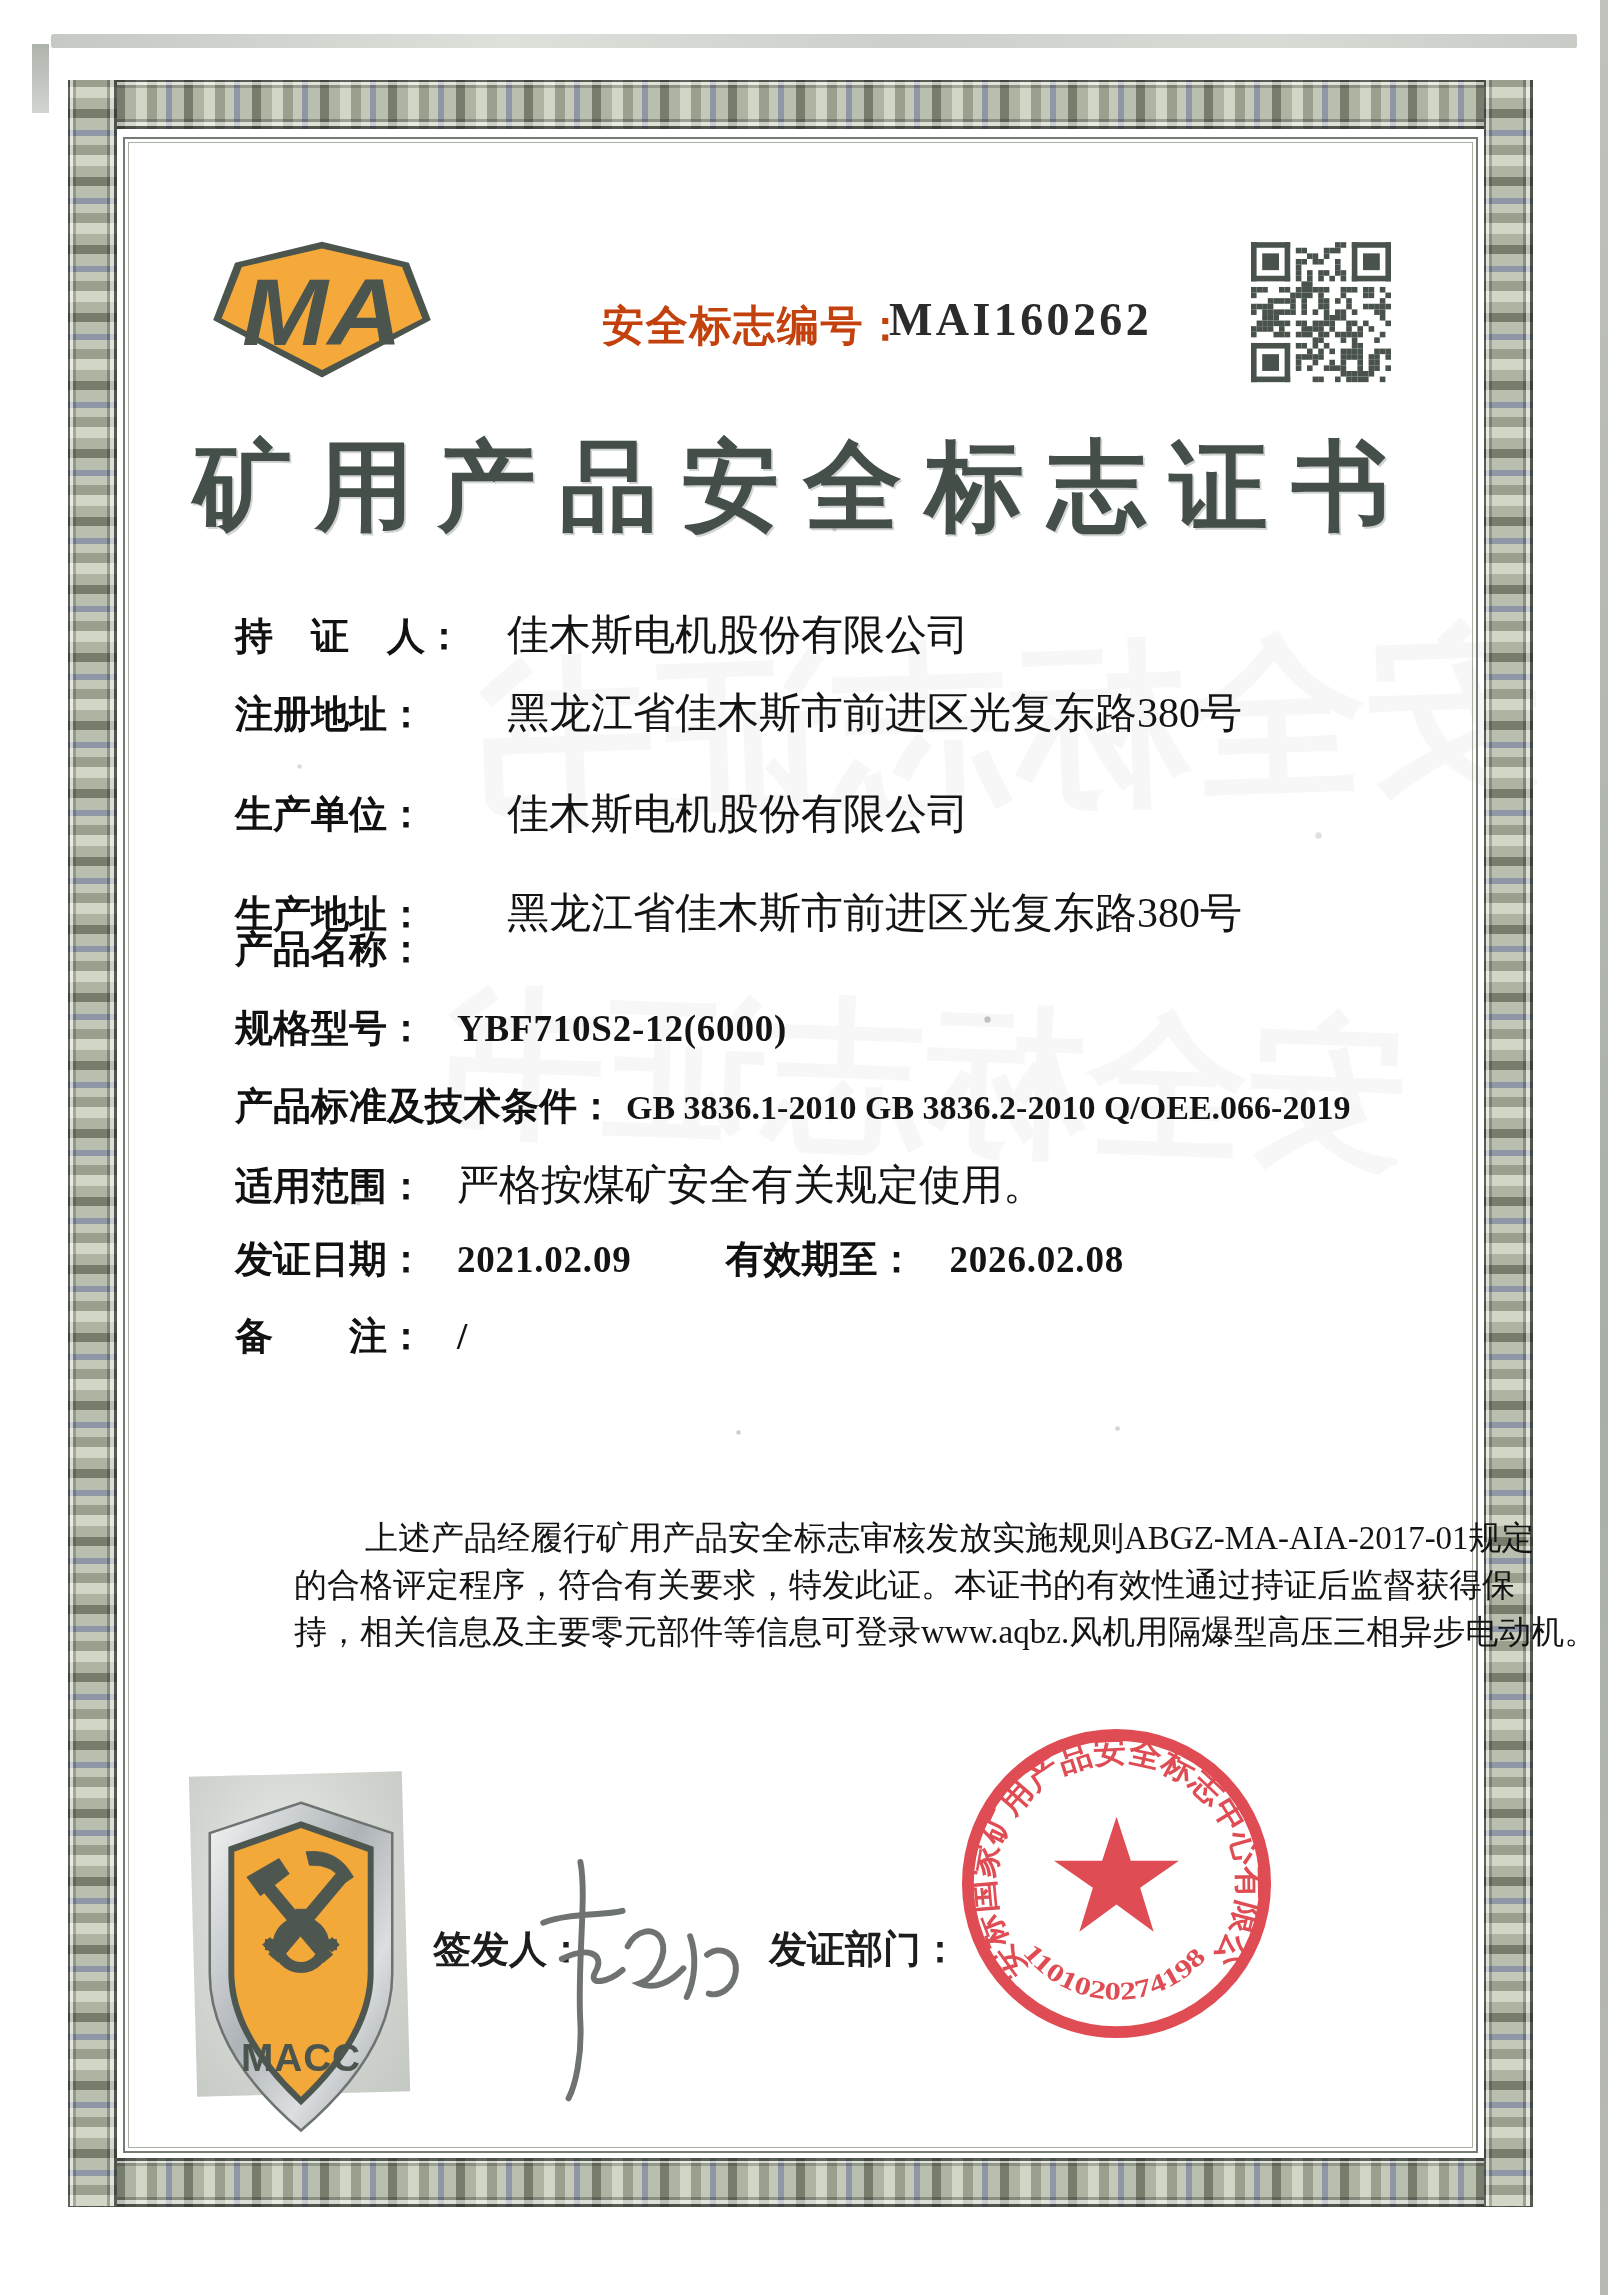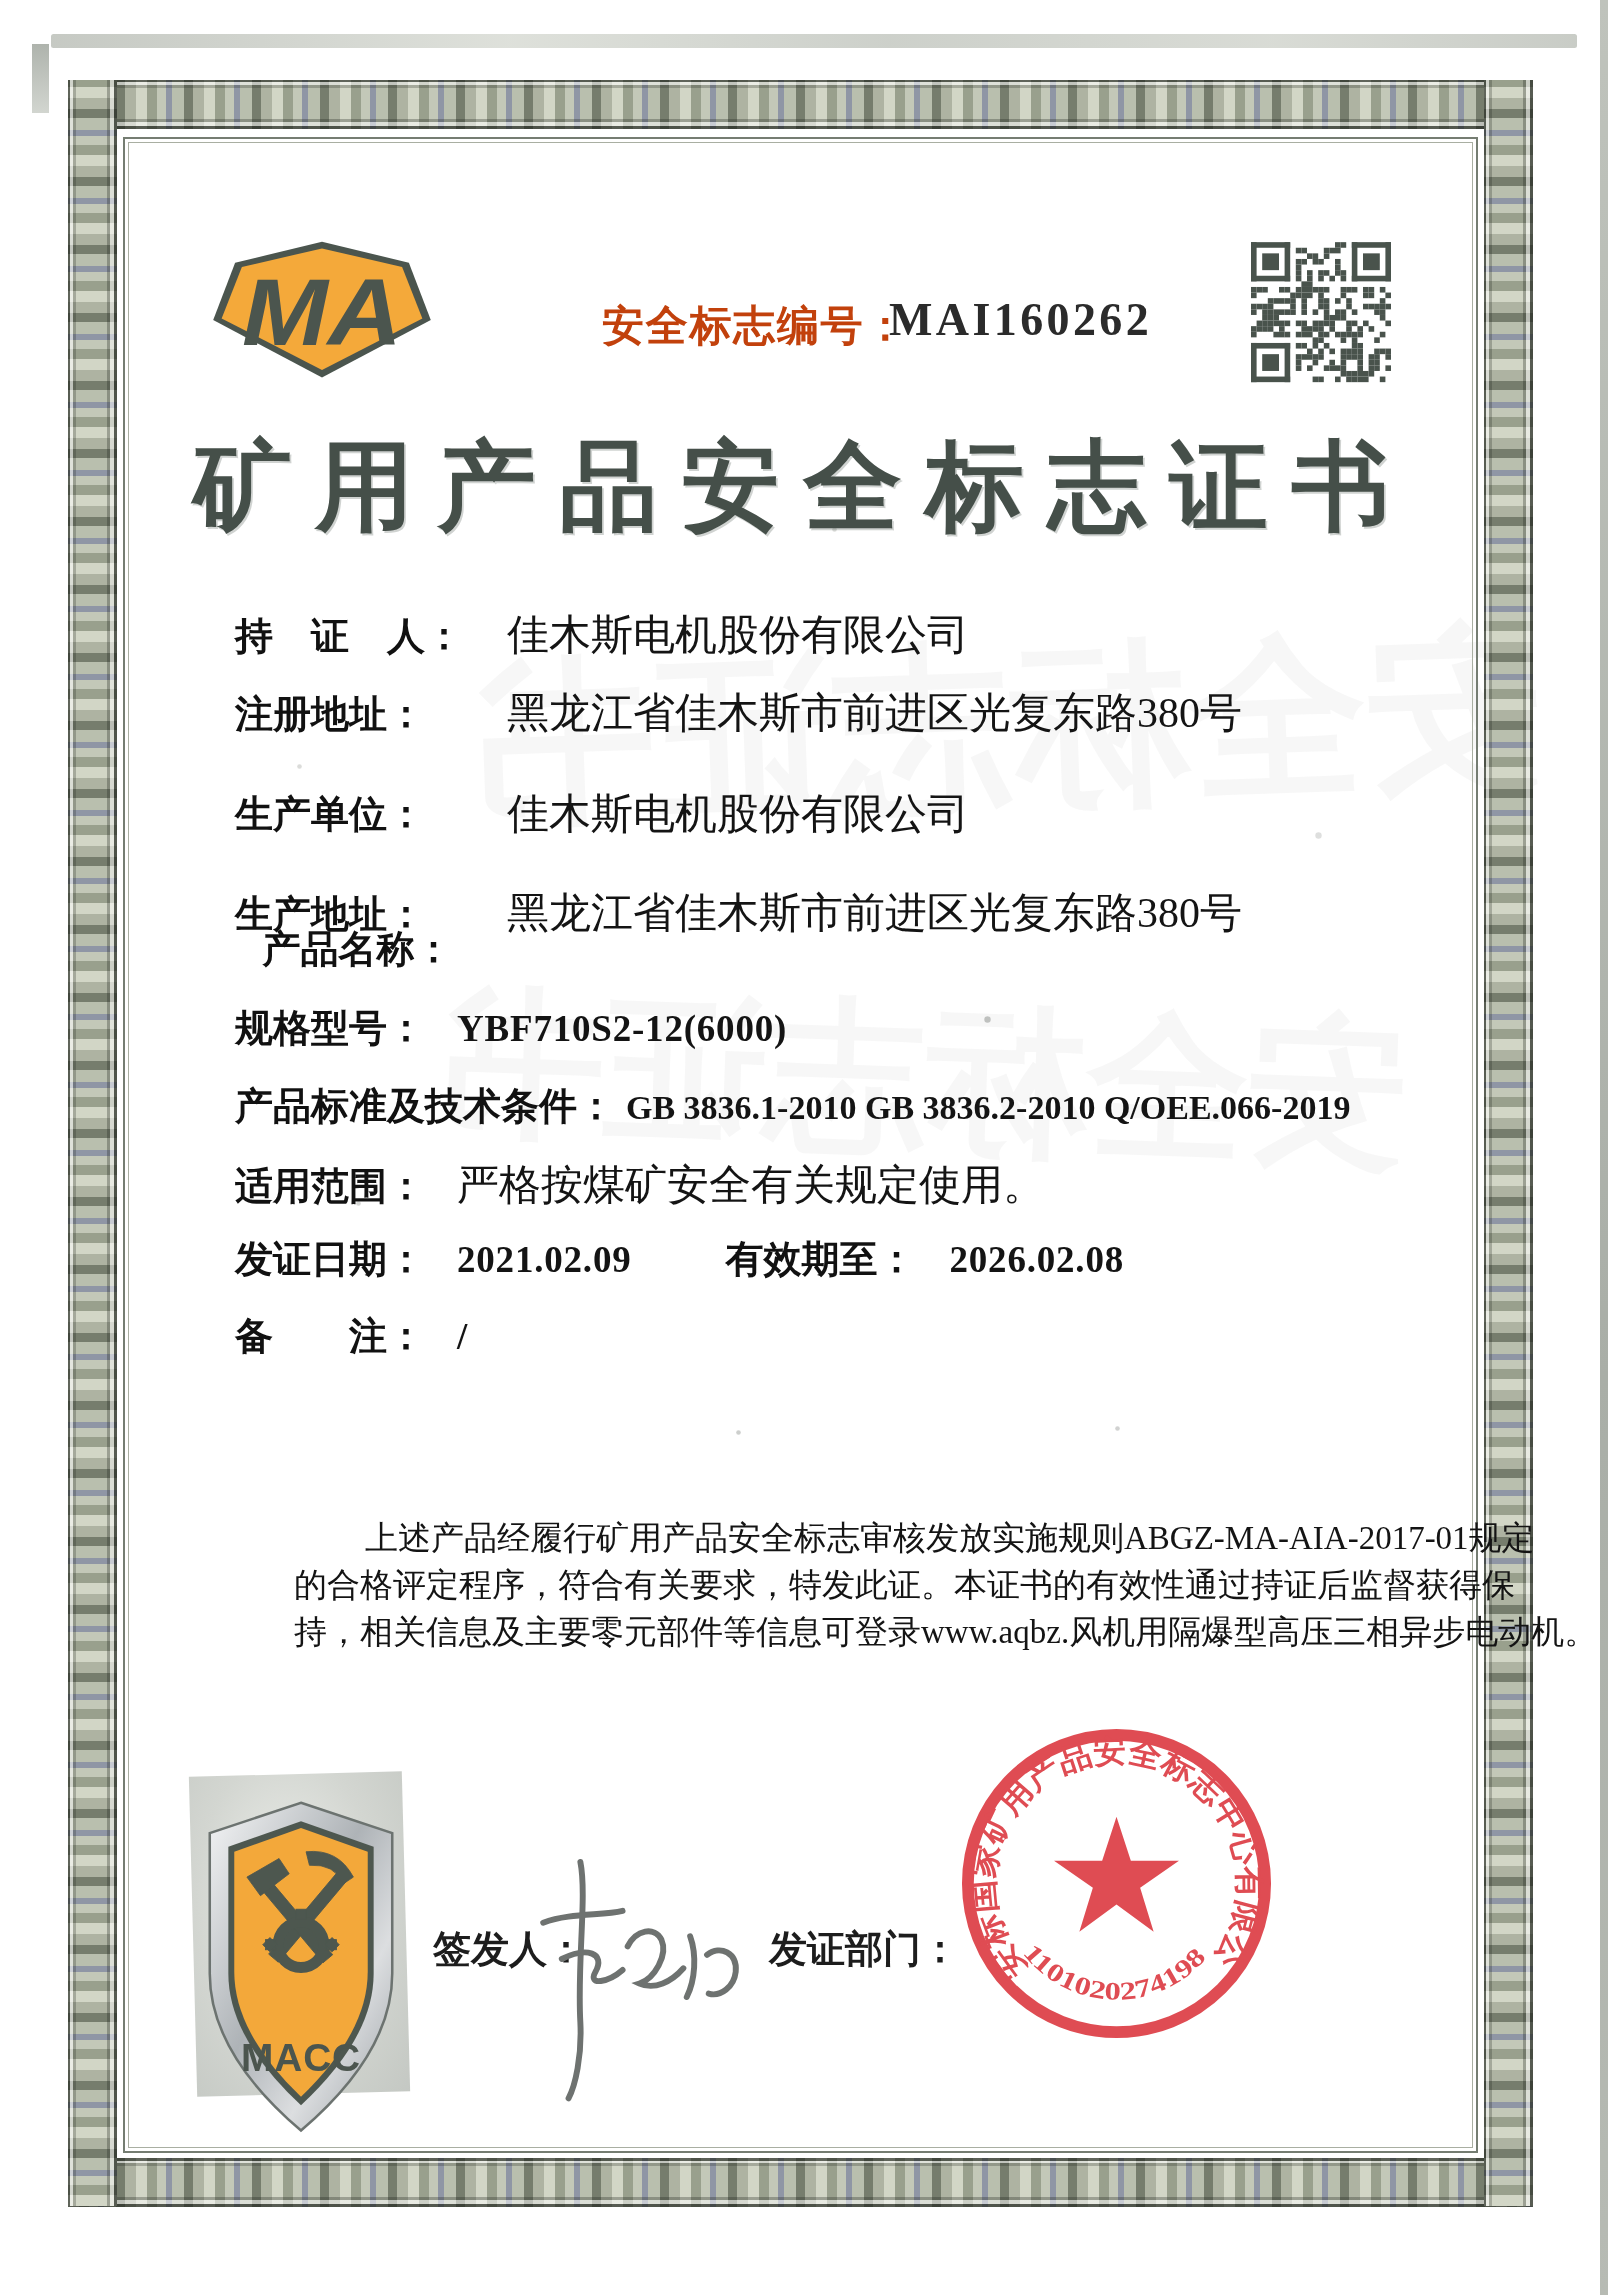--- a/index.html
+++ b/index.html
@@ -53,21 +53,21 @@
   .cert-no-value{left:889px;top:293px;font-size:46px;font-weight:bold;color:#2b2b2b;letter-spacing:3.4px;}
   .title{left:127px;top:436px;width:1353px;text-align:center;font-size:98px;font-weight:bold;
     color:#454f49;letter-spacing:24px;line-height:1.05;text-shadow:1.7px 1.7px 0 rgba(69,79,73,.25);}
 
   
   .row{left:235px;display:flex;align-items:baseline;white-space:nowrap;}
   .row .lbl{font-family:"Liberation Sans",sans-serif;font-weight:bold;font-size:38px;
     color:#111;display:inline-block;width:272px;}
   .row .lbl.wide{width:391px;}
   .row .lbl.narrow{width:222px;}
-  .row .lbl.mid{width:245px;text-align:center;}
+  .row .lbl.mid{width:245px;}
   .row .val{font-size:42px;color:#141414;}
   .row .val.latin{font-size:37px;font-weight:bold;letter-spacing:0.8px;}
   .row .val.gb{font-size:34px;font-weight:bold;letter-spacing:0;}
   .row .lbl2{font-family:"Liberation Sans",sans-serif;font-weight:bold;font-size:38px;color:#111;
     display:inline-block;width:224px;margin-left:94px;}
   .r0{top:607px;} .r1{top:685px;} .r2{top:786px;align-items:center;} .r3{top:839px;margin-top:46px;} .r4{top:924px;}
   .r5{top:1003px;} .r6{top:1081px;} .r7{top:1157px;} .r8{top:1234px;} .r9{top:1311px;}
 
   
   .statement{left:254px;top:1515px;width:1158px;font-size:33px;line-height:47px;color:#141414;margin-left:40px;}

